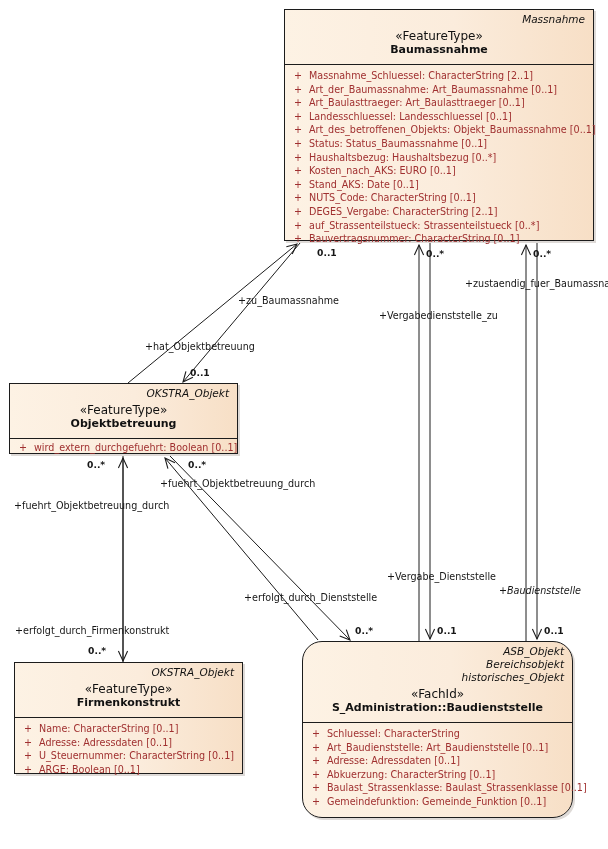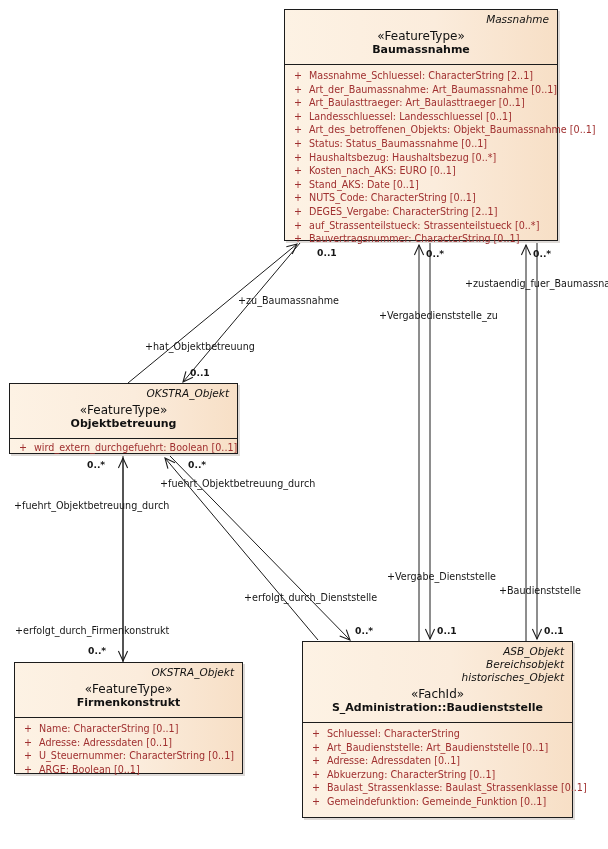--- a/index.html
+++ b/index.html
@@ -121,21 +121,21 @@
 
     <line x1="123" y1="456" x2="123" y2="661" stroke="#1c1c1c" stroke-width="1" marker-end="url(#openarrow)"></line>
 
     <line x1="170" y1="456" x2="350" y2="640" stroke="#1c1c1c" stroke-width="1" marker-end="url(#openarrow)"></line>
 
     <line x1="430" y1="243" x2="430" y2="639" stroke="#1c1c1c" stroke-width="1" marker-end="url(#openarrow)"></line>
 
     <line x1="537" y1="243" x2="537" y2="639" stroke="#1c1c1c" stroke-width="1" marker-end="url(#openarrow)"></line>
   </svg>
 
-  <div class="uml-class" style="left:284px; top:9px; width:274px; height:232px;">
+  <div class="uml-class" style="left:284px; top:9px; width:310px; height:232px;">
     <div class="uml-head">
       <div class="uml-tags">Massnahme</div>
       <div class="uml-stereotype">«FeatureType»</div>
       <div class="uml-name">Baumassnahme</div>
     </div>
     <div class="uml-attrs">
       <div class="attr-row">
         <span class="attr-vis">+</span>
         <span class="attr-text">Massnahme_Schluessel: CharacterString [2..1]</span>
       </div>
@@ -223,21 +223,21 @@
         <span class="attr-vis">+</span>
         <span class="attr-text">U_Steuernummer: CharacterString [0..1]</span>
       </div>
       <div class="attr-row">
         <span class="attr-vis">+</span>
         <span class="attr-text">ARGE: Boolean [0..1]</span>
       </div>
     </div>
   </div>
 
-  <div class="uml-class" style="left:302px; top:641px; width:271px; height:177px;">
+  <div class="uml-class" style="left:302px; top:641px; width:271px; height:177px;border-radius:20px;">
     <div class="uml-head">
       <div class="uml-tags">ASB_Objekt</div>
       <div class="uml-tags">Bereichsobjekt</div>
       <div class="uml-tags">historisches_Objekt</div>
       <div class="uml-stereotype">«FachId»</div>
       <div class="uml-name">S_Administration::Baudienststelle</div>
     </div>
     <div class="uml-attrs">
       <div class="attr-row">
         <span class="attr-vis">+</span>
@@ -286,16 +286,16 @@
 
   <div class="edge-label" style="left:15px; top:625px;">+erfolgt_durch_Firmenkonstrukt</div>
   <div class="mult-label" style="left:88px; top:645px;">0..*</div>
 
   <div class="edge-label" style="left:232px; top:592px;margin-left:12px;">+erfolgt_durch_Dienststelle</div>
   <div class="mult-label" style="left:355px; top:625px;">0..*</div>
 
   <div class="edge-label" style="left:387px; top:571px;">+Vergabe_Dienststelle</div>
   <div class="mult-label" style="left:437px; top:625px;">0..1</div>
 
-  <div class="edge-label" style="left:499px; top:585px;">+Baudienststelle</div>
+  <div class="edge-label" style="left:499px; top:585px;font-style:italic;">+Baudienststelle</div>
   <div class="mult-label" style="left:544px; top:625px;">0..1</div>
 
 </div>
 
 </body></html>

